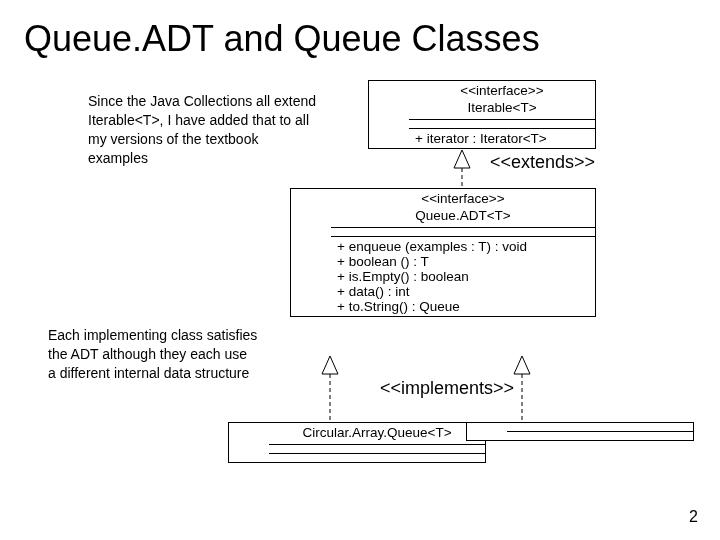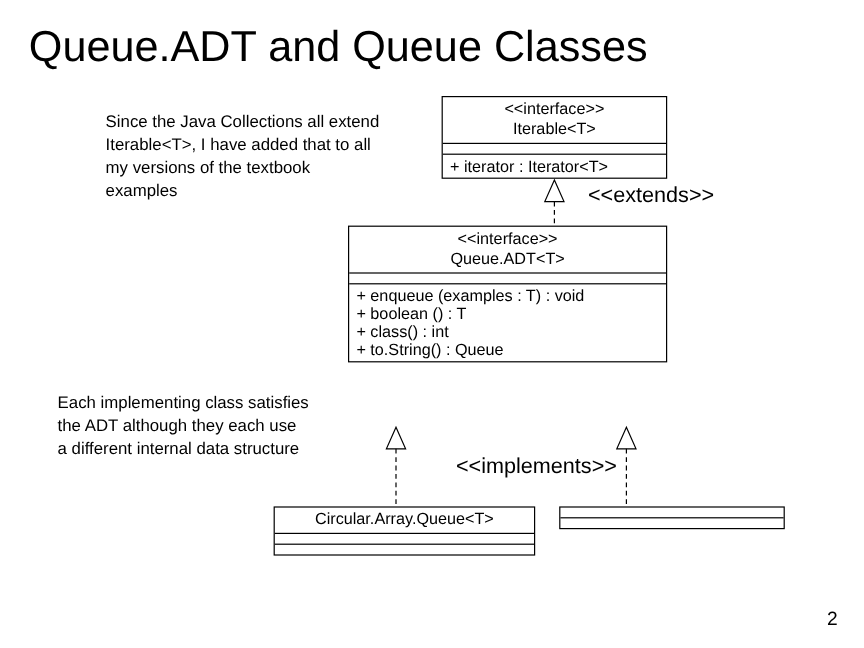--- a/index.html
+++ b/index.html
@@ -21,20 +21,21 @@
   .note {
     position: absolute;
     font-size: 14px;
     line-height: 1.35;
   }
   .uml-box {
     position: absolute;
     border: 1px solid #000;
     background: #fff;
     font-size: 13.5px;
+    padding-left: 40px;
   }
   .uml-head {
     text-align: center;
     border-bottom: 1px solid #000;
     padding: 2px 6px;
     line-height: 1.25;
   }
   .uml-sec {
     border-bottom: 1px solid #000;
     padding: 2px 6px;
@@ -81,21 +82,22 @@
 
 <div class="uml-box" style="top:188px; left:290px; width:264px;">
   <div class="uml-head">
     <span>&lt;&lt;interface&gt;&gt;</span><br>
     <span>Queue.ADT&lt;T&gt;</span>
   </div>
   <div class="uml-sec"></div>
   <div class="uml-sec">
     <div>+ enqueue (examples : T) : void</div>
     <div>+ boolean () : T</div>
-    <div>+ class() : int</div>
+    <div>+ is.Empty() : boolean</div>
+    <div>+ data() : int</div>
     <div>+ to.String() : Queue</div>
   </div>
 </div>
 
 <div class="relation-label" style="top:378px; left:380px;">&lt;&lt;implements&gt;&gt;</div>
 
 <div class="uml-box" style="top:422px; left:228px; width:216px;">
   <div class="uml-head">
     <span>Circular.Array.Queue&lt;T&gt;</span>
   </div>

